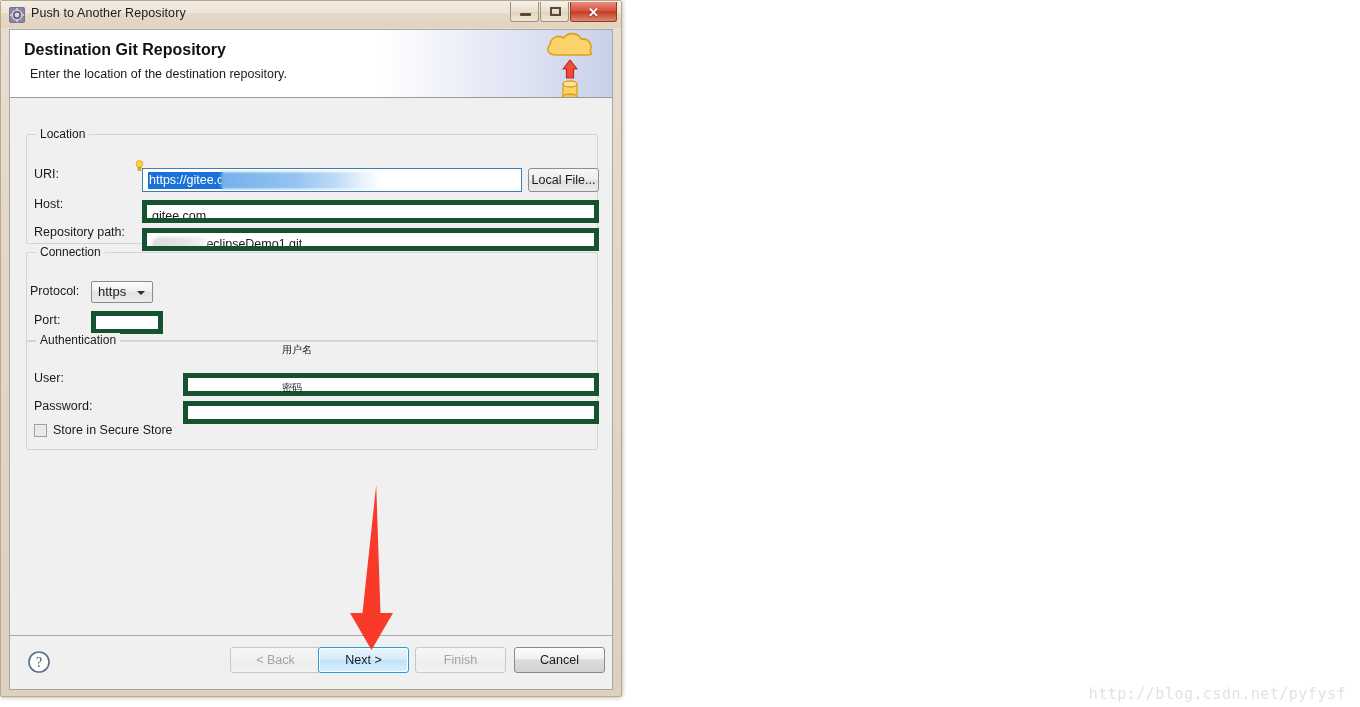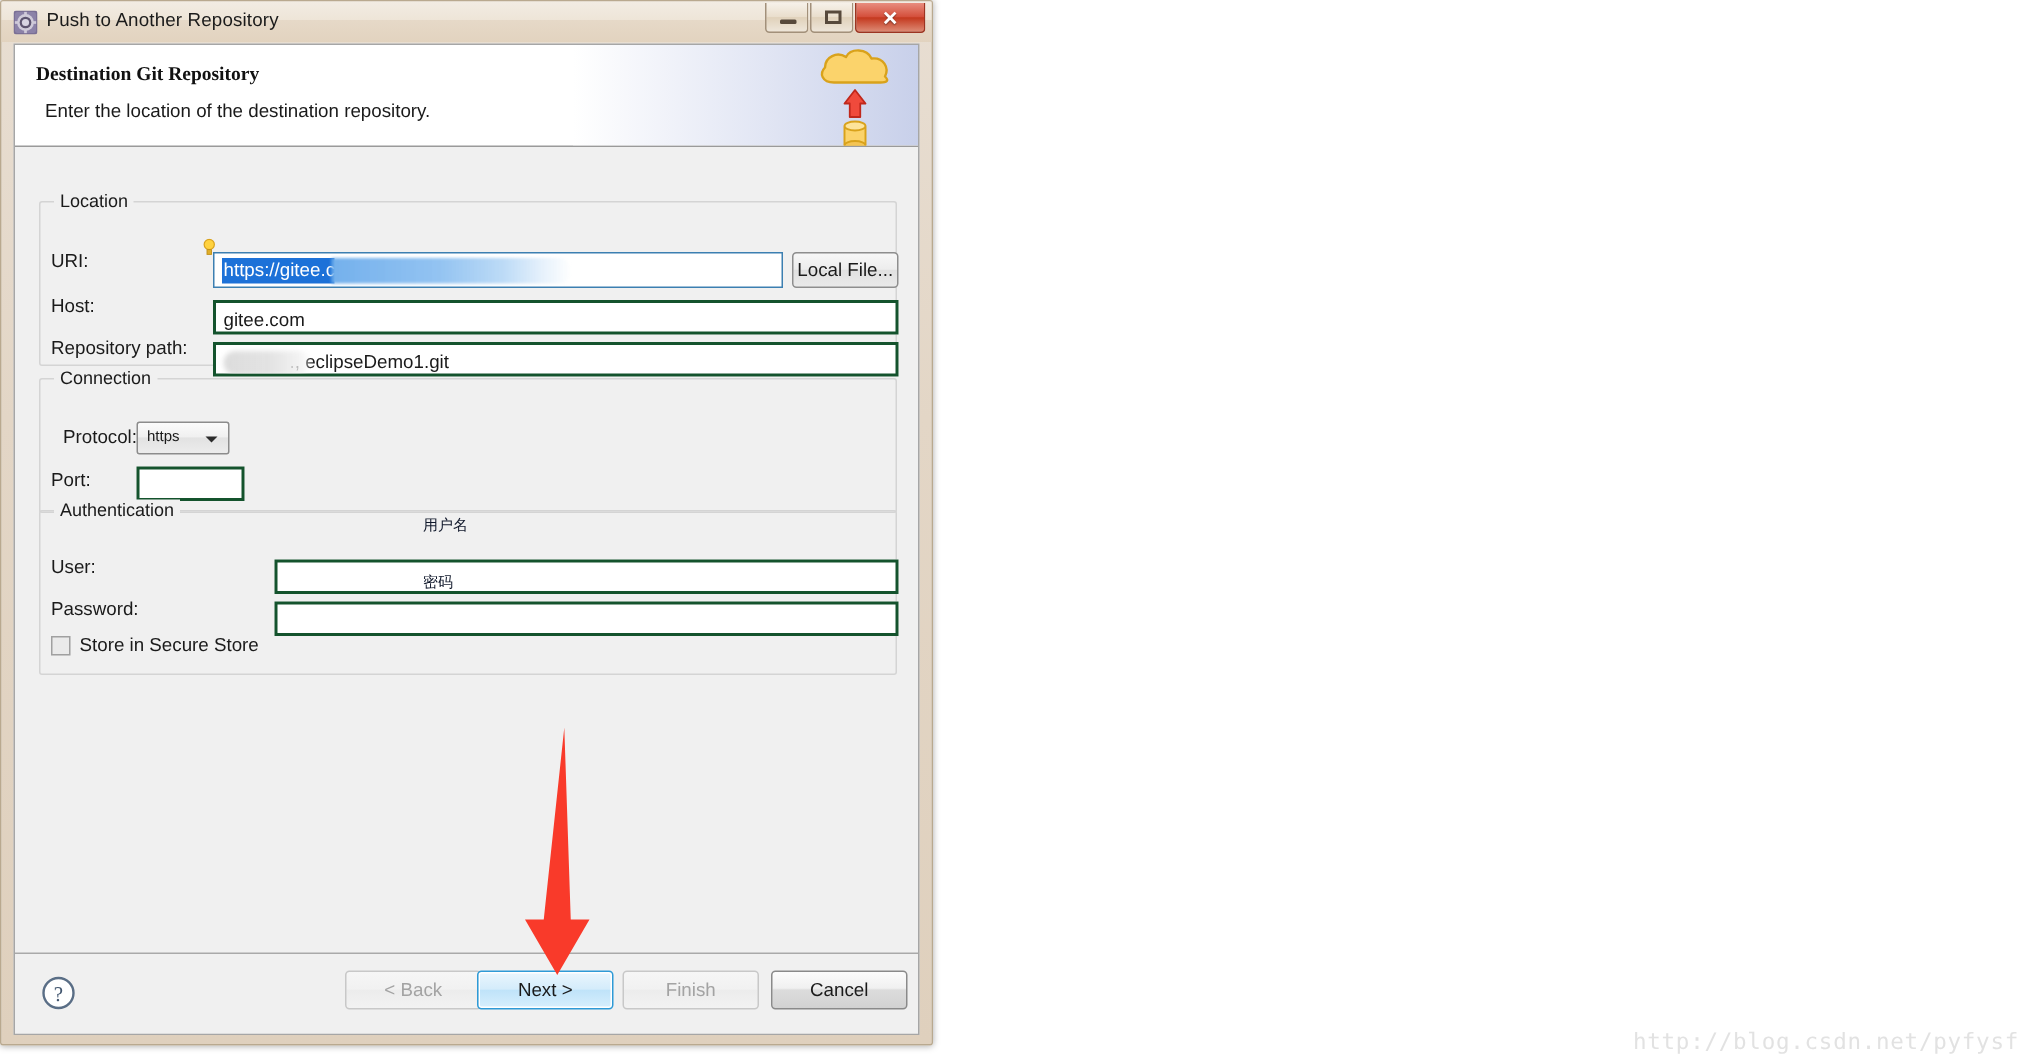--- a/index.html
+++ b/index.html
@@ -143,24 +143,23 @@
     position: absolute;
     right: 0; top: 0;
     width: 230px;
     height: 100%;
     background: linear-gradient(to left, #c8d0ea 0%, #e2e6f4 45%, #ffffff 100%);
   }
   .banner-title {
     position: absolute;
     left: 14px;
     top: 11px;
-    font-size: 13px;
+    font-size: 16px;
     font-weight: bold;
     color: #111111;
-    font-family: Liberation Serif, serif;
   }
   .banner-sub {
     position: absolute;
     left: 20px;
     top: 37px;
     font-size: 12.5px;
     color: #1a1a1a;
   }
   .banner-icon {
     position: absolute;
@@ -192,21 +191,21 @@
   .fld-label {
     position: absolute;
     font-size: 12.5px;
     color: #1a1a1a;
     white-space: nowrap;
   }
 
   .txtbox {
     position: absolute;
     background: #ffffff;
-    border: 2px solid #14532d;
+    border: 5px solid #14532d;
     box-sizing: border-box;
     font-size: 12.5px;
     color: #1a1a1a;
     padding: 2px 5px;
     line-height: 18px;
     white-space: nowrap;
     overflow: hidden;
   }
   .txtbox.focused {
     border: 1px solid #3c7fb1;
@@ -283,21 +282,21 @@
   }
 
   
   .combo {
     position: absolute;
     box-sizing: border-box;
     height: 22px;
     border: 1px solid #8c8c8c;
     border-radius: 2px;
     background: linear-gradient(to bottom, #fbfbfb 0%, #f0f0f0 46%, #e2e2e2 50%, #ececec 100%);
-    font-size: 10px;
+    font-size: 13px;
     color: #1a1a1a;
     padding-left: 6px;
     line-height: 20px;
   }
   .combo-arrow {
     position: absolute;
     right: 7px;
     top: 9px;
     width: 0; height: 0;
     border-left: 4px solid transparent;
@@ -453,21 +452,21 @@
 
       <span class="fld-label" style="left:24px; top:195px;text-align:center;">Repository path:</span>
       <div class="txtbox" style="left:132px; top:198px; width:457px; height:23px;">
         <span class="blur-gray"></span><span style="margin-left:-14px;">., eclipseDemo1.git</span>
       </div>
 
       <div class="group" style="left:16px; top:222px; width:572px; height:90px;">
         <span class="group-title">Connection</span>
       </div>
 
-      <span class="fld-label" style="left:32px; top:254px;">Protocol:</span>
+      <span class="fld-label" style="left:20px; top:254px;">Protocol:</span>
       <div class="combo" style="left:81px; top:251px; width:62px;">
         <span>https</span>
         <span class="combo-arrow"></span>
       </div>
 
       <span class="fld-label" style="left:24px; top:283px;">Port:</span>
       <div class="txtbox" style="left:81px; top:281px; width:72px; height:23px;">
         <span></span>
       </div>
 

